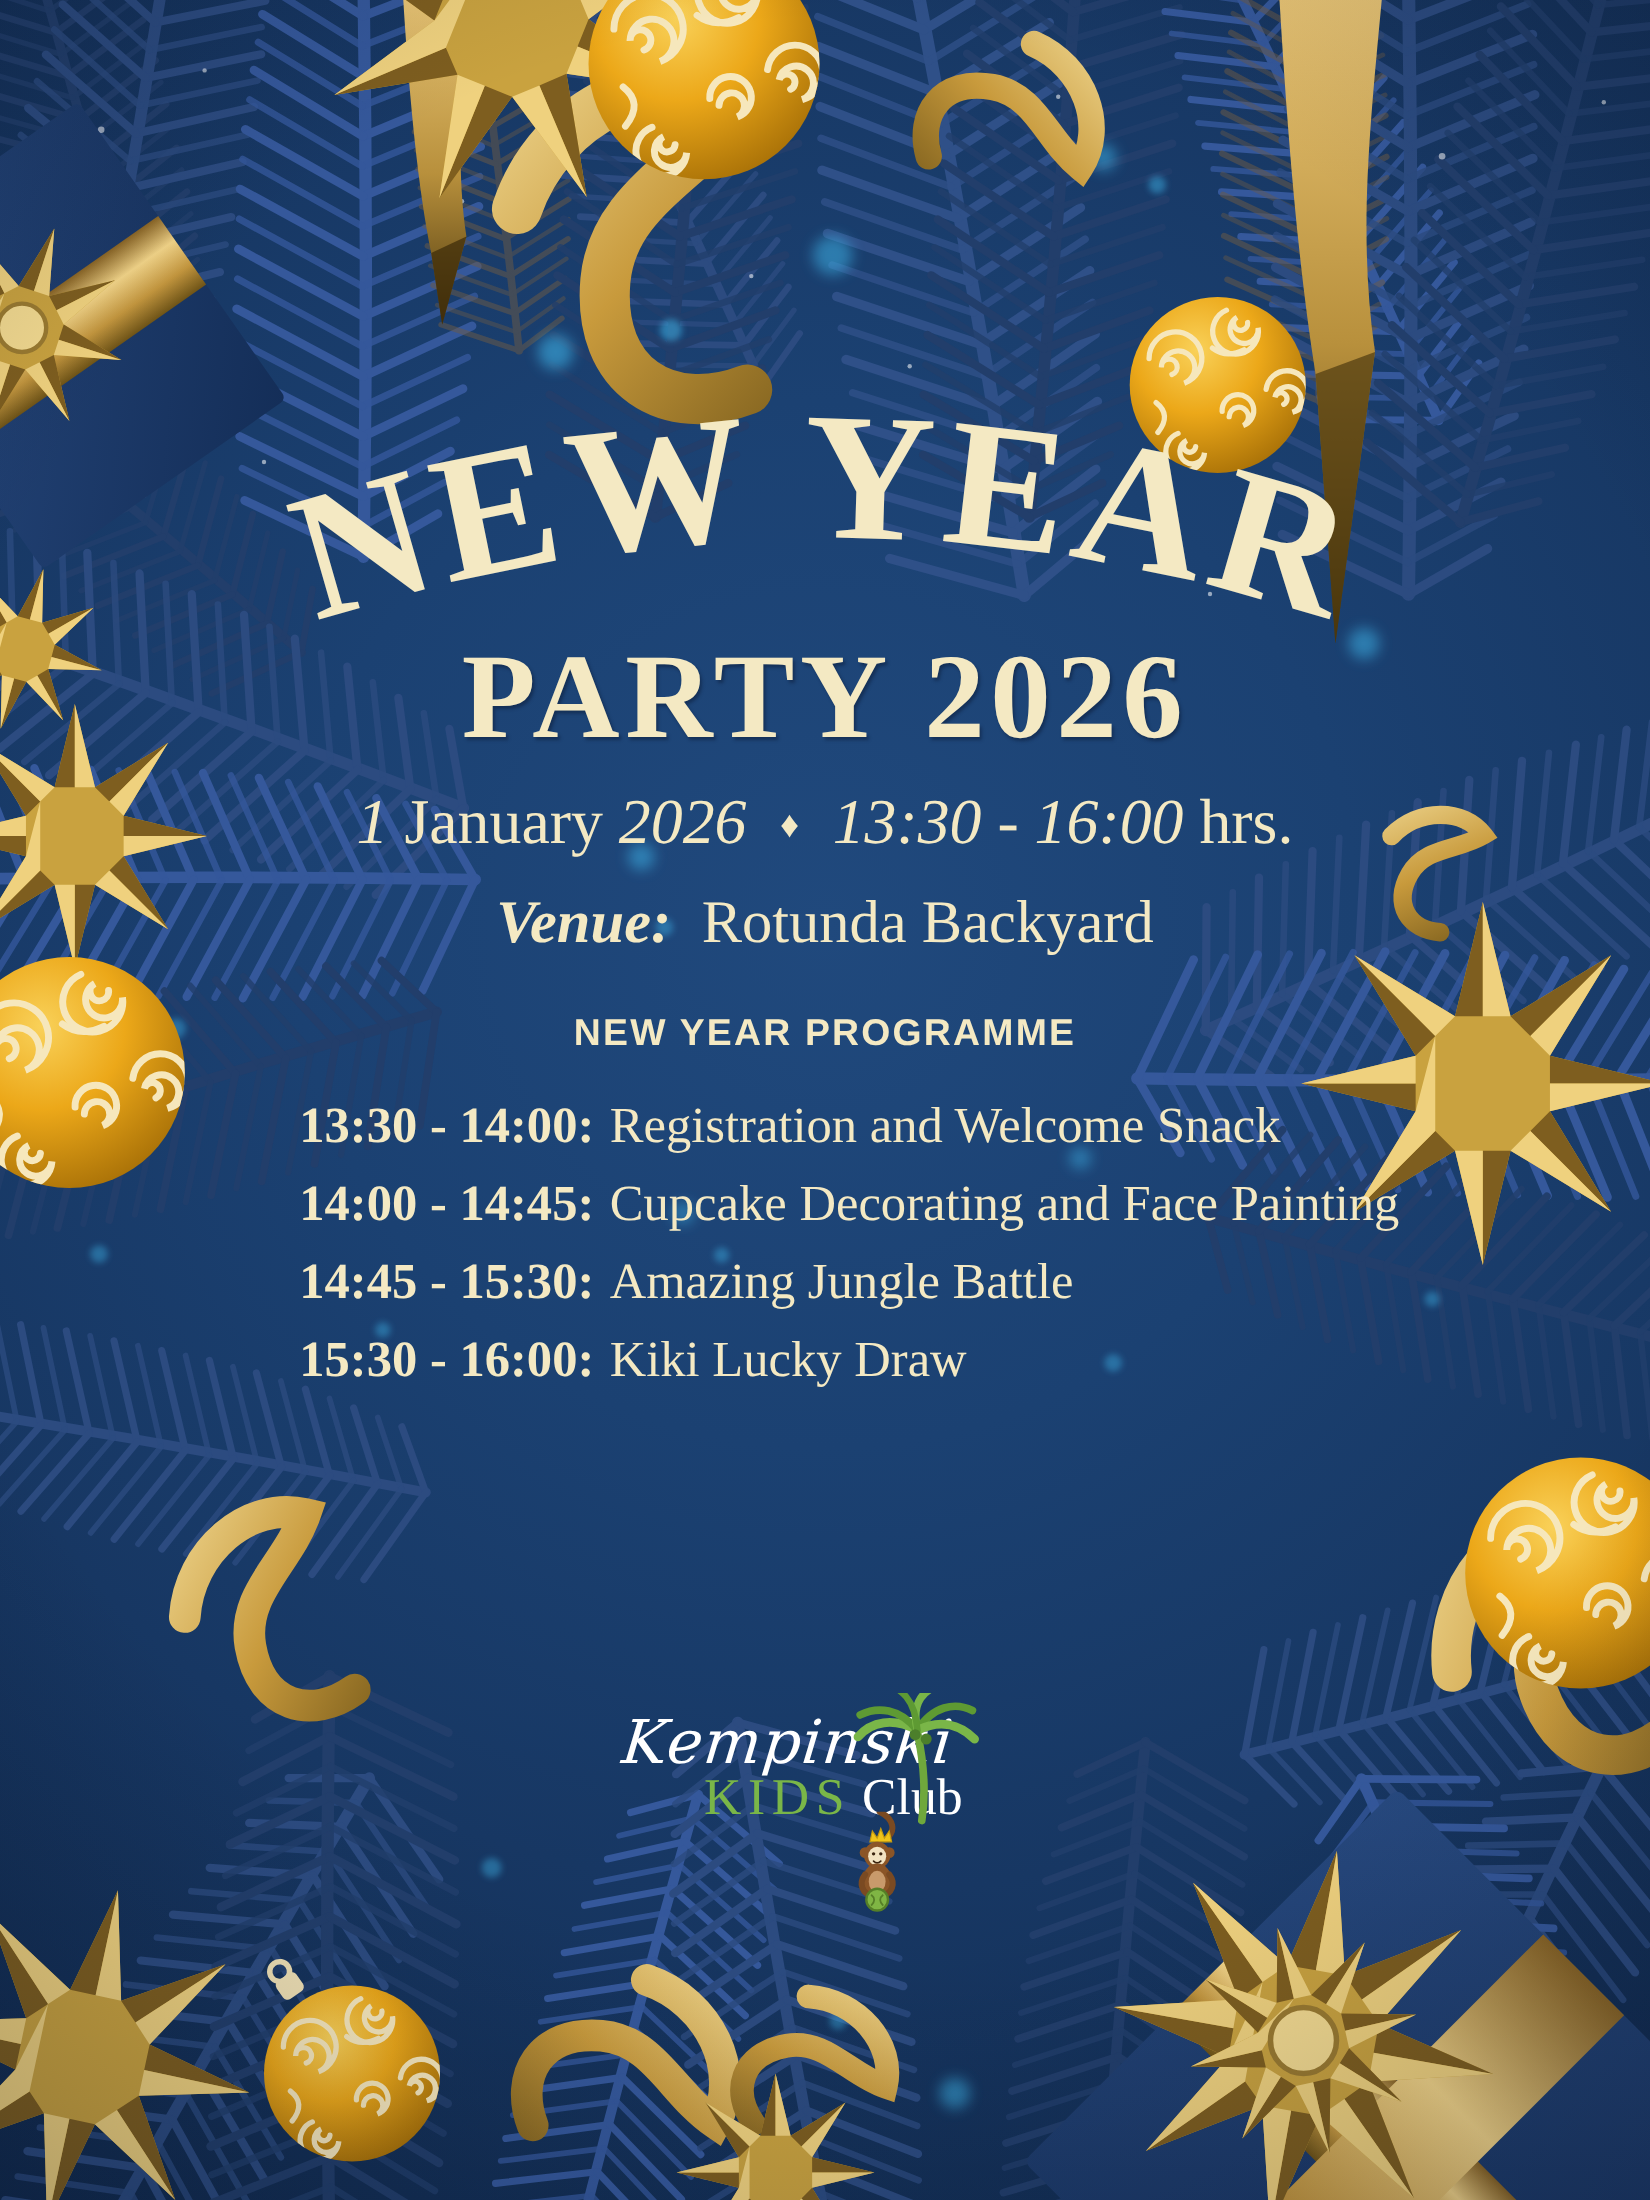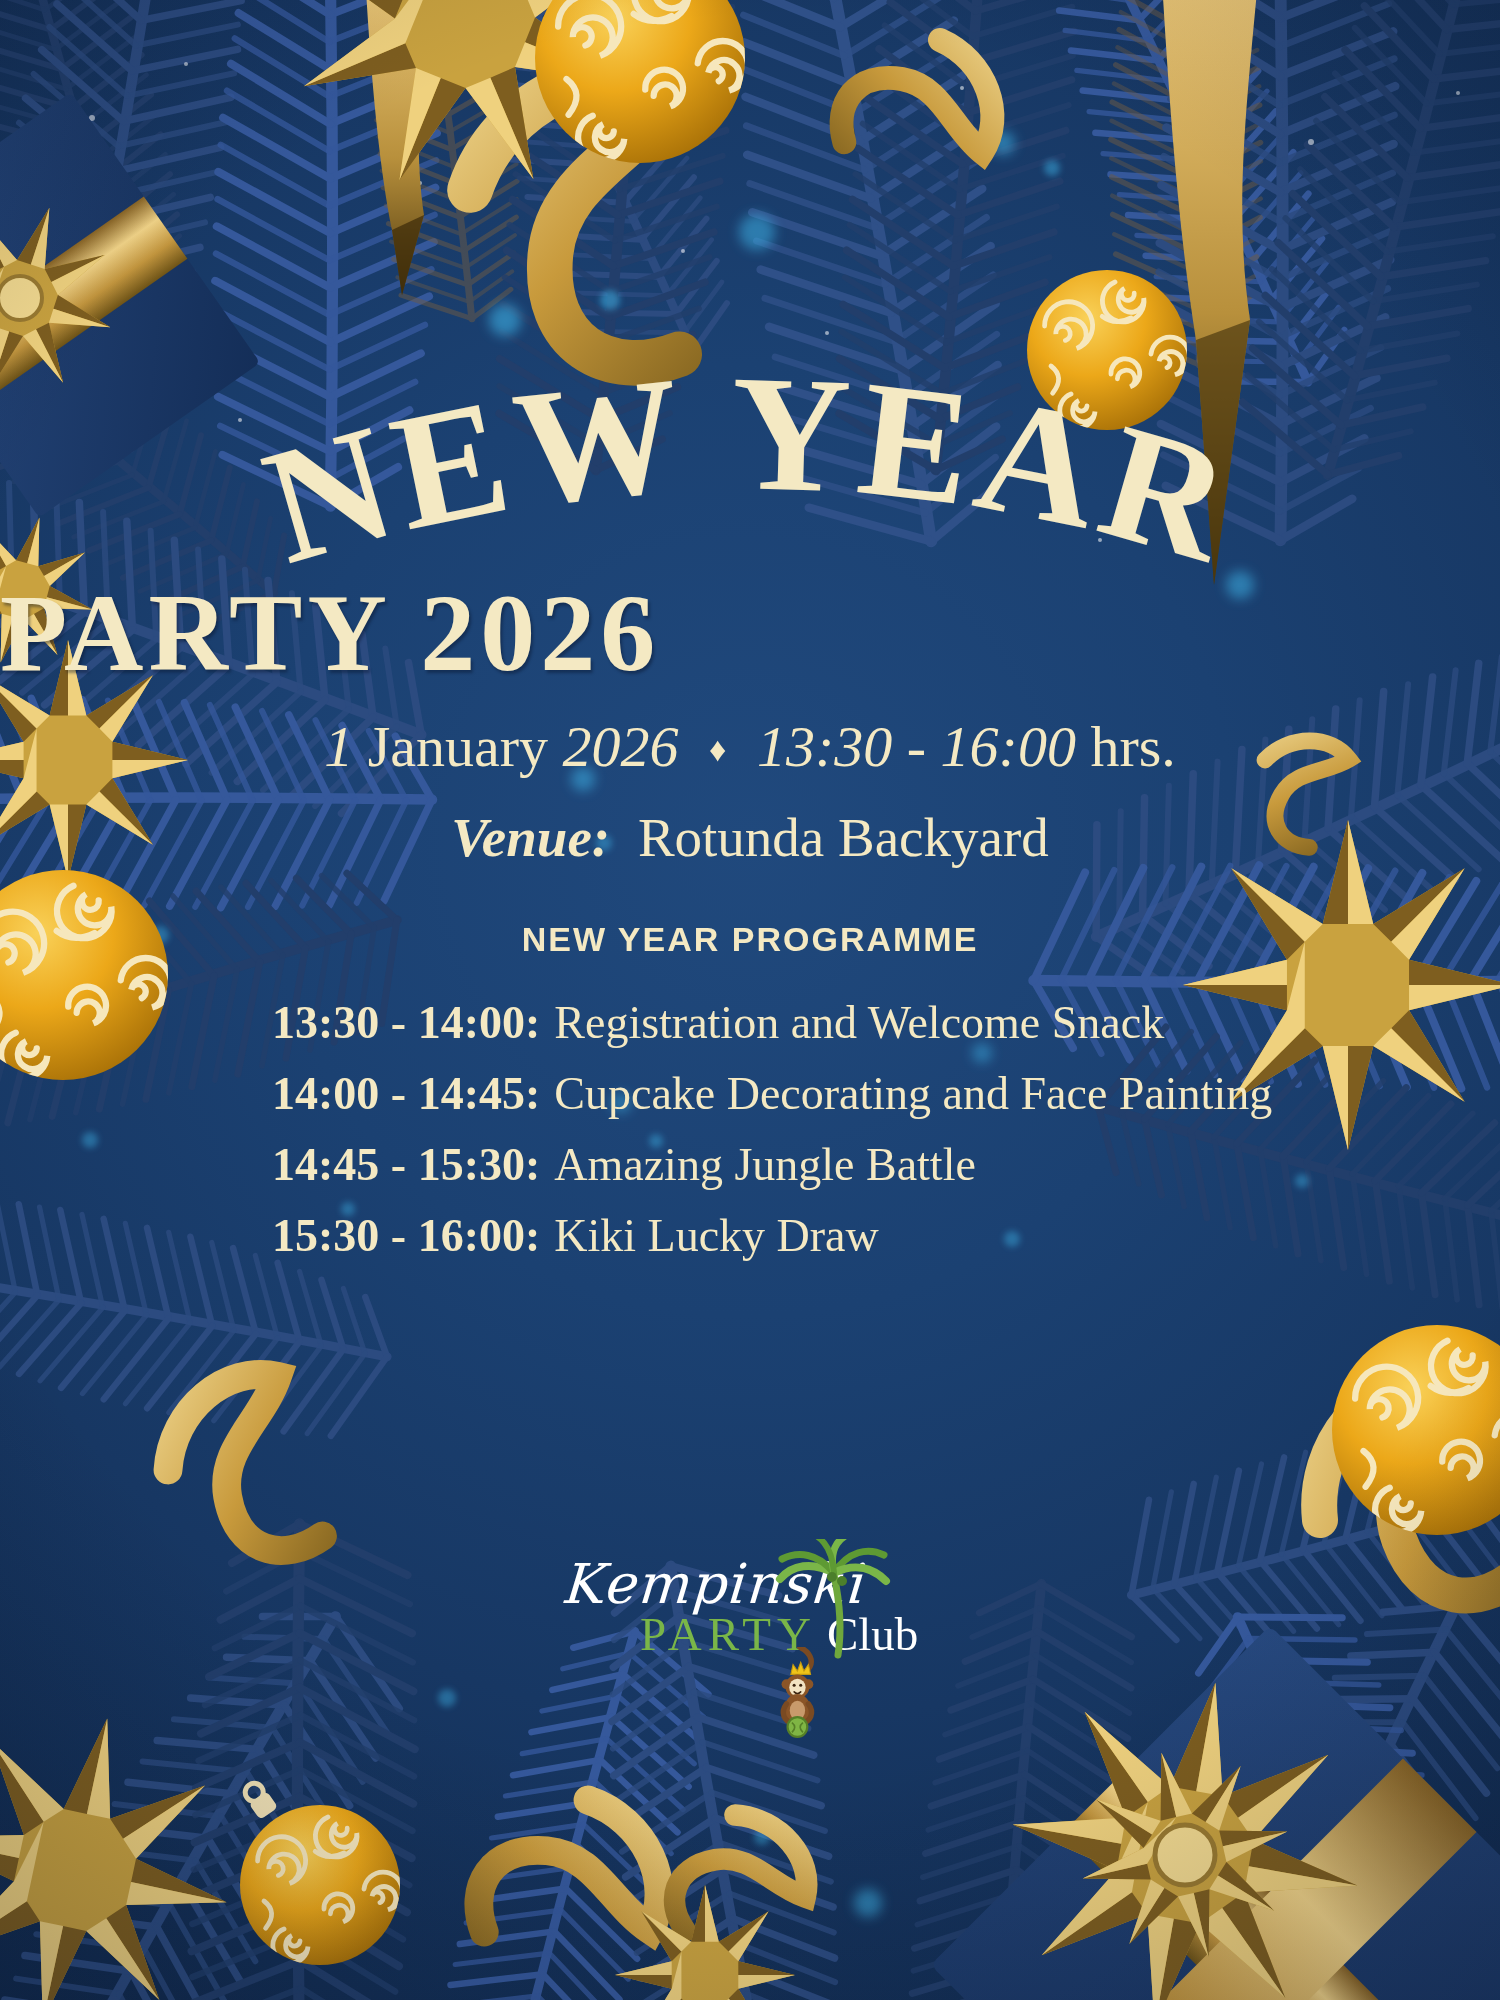--- a/index.html
+++ b/index.html
@@ -8,21 +8,21 @@
     background:radial-gradient(ellipse 115% 85% at 50% 42%,
       #20497d 0%, #1b4172 28%, #173763 52%, #122c51 76%, #0e2343 100%);
     font-family:"Liberation Serif", serif;
   }
   .decor-layer{position:absolute;inset:0;z-index:1;}
   .vignette{position:absolute;inset:0;z-index:2;pointer-events:none;
     background:radial-gradient(ellipse 100% 80% at 50% 45%, rgba(0,0,0,0) 55%, rgba(6,14,32,.38) 100%);}
   .content{position:absolute;inset:0;z-index:3;color:#f4e9c3;}
 
   .arch-svg{position:absolute;left:0;top:0;width:1500px;height:700px;}
-  .party-line{position:absolute;left:0;top:578px;width:100%;text-align:left;
+  .party-line{position:absolute;left:0;top:578px;width:100%;text-align:center;
     font-size:110px;font-weight:bold;letter-spacing:5px;line-height:1;
     text-shadow:2px 3px 3px rgba(8,18,40,.4);}
   .date-line{position:absolute;left:0;top:718px;width:100%;text-align:center;
     font-size:58px;line-height:1;}
   .date-line .it{font-style:italic;}
   .sep{display:inline-block;padding:0 16px;font-size:34px;vertical-align:14%;}
   .venue-line{position:absolute;left:0;top:810px;width:100%;text-align:center;
     font-size:55px;line-height:1;}
   .venue-label{font-weight:bold;font-style:italic;margin-right:14px;}
   .prog-heading{position:absolute;left:0;top:922px;width:100%;text-align:center;
@@ -285,21 +285,21 @@
       </div>
       <div class="prog-row">
         <span class="prog-time">15:30 - 16:00:</span><span>Kiki Lucky Draw</span>
       </div>
     </div>
 
 
     <div class="logo">
       <div class="logo-brand">Kempinski</div>
       <div class="logo-row">
-        <span class="logo-kids">PARTY</span><span class="logo-club">Club</span>
+        <span class="logo-kids">KIDS</span><span class="logo-club">Club</span>
       </div>
       <svg class="palm" width="120" height="120" viewBox="-60 -50 120 120">
         <g fill="none" stroke-linecap="round">
           <path d="M6,66 C10,40 8,14 2,-14" stroke="#6fa83c" stroke-width="7"></path>
           <path d="M2,-16 C-20,-28 -40,-24 -52,-10" stroke="#7ab648" stroke-width="8"></path>
           <path d="M2,-16 C-14,-36 -34,-38 -50,-30" stroke="#5e9a33" stroke-width="7"></path>
           <path d="M2,-16 C-4,-42 8,-54 26,-58" stroke="#7ab648" stroke-width="7"></path>
           <path d="M2,-16 C16,-38 36,-42 52,-34" stroke="#5e9a33" stroke-width="7"></path>
           <path d="M2,-16 C22,-26 40,-22 54,-8" stroke="#7ab648" stroke-width="8"></path>
           <path d="M2,-16 C0,-44 -12,-54 -30,-60" stroke="#5e9a33" stroke-width="6"></path>

